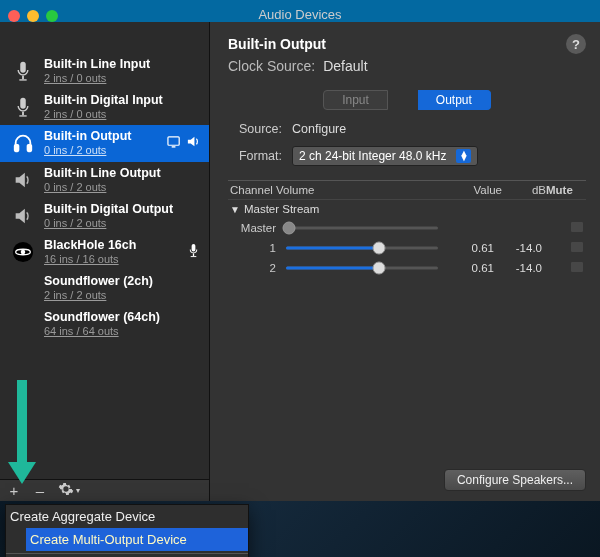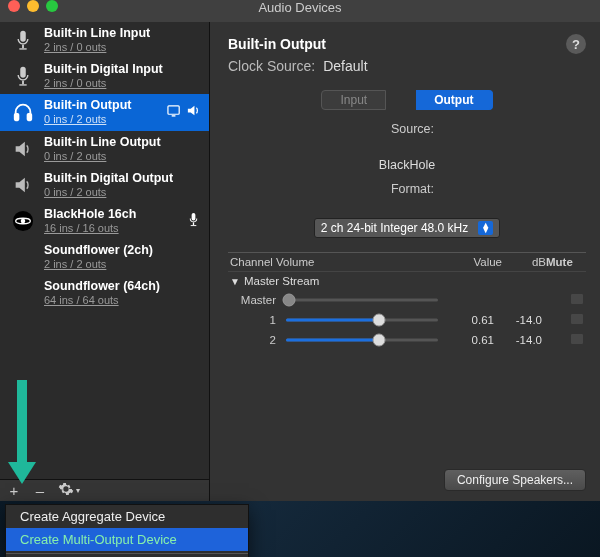--- a/index.html
+++ b/index.html
@@ -1,30 +1,30 @@
 <!DOCTYPE html>
 <html><head>
 <meta charset="utf-8">
 <style>
   * { box-sizing: border-box; margin: 0; padding: 0; font-family: -apple-system, "Helvetica Neue", Arial, sans-serif; }
   body { width: 600px; height: 557px; background: #1a1a1a; overflow: hidden; position: relative; }
 
-  .titlebar { height: 22px; background: #404040; display: flex; align-items: flex-start; padding: 0 8px; position: relative; }
+  .titlebar { height: 22px; background: #0369a1; display: flex; align-items: flex-end; padding: 0 8px; position: relative; }
   .traffic { display: flex; gap: 7px; }
   .dot { width: 12px; height: 12px; border-radius: 50%; }
   .dot.red { background: #ff5f57; }
   .dot.yellow { background: #febc2e; }
   .dot.green { background: #28c840; }
   .titlebar-title { position: absolute; left: 0; right: 0; text-align: center; color: #ccc; font-size: 13px; pointer-events: none; }
 
   .window-body { display: flex; height: 479px; }
 
   
   .sidebar { width: 210px; background: #2b2b2b; display: flex; flex-direction: column; border-right: 1px solid #111; }
-  .device-list { flex: 1; overflow: hidden; }
+  .device-list { flex: 1; overflow: hidden; margin-top: 31px; }
   .device-item { display: flex; align-items: center; padding: 4px 8px 4px 10px; gap: 8px; }
   .device-item.selected { background: #0a66d6; }
   .device-icon { width: 26px; height: 26px; display: flex; align-items: center; justify-content: center; color: #ddd; flex-shrink: 0; }
   .device-icon svg { width: 22px; height: 22px; }
   .device-text { flex: 1; min-width: 0; }
   .device-name { color: #fff; font-size: 12.5px; font-weight: 600; line-height: 1.2; white-space: nowrap; overflow: hidden; text-overflow: ellipsis; }
   .device-sub { color: #9a9a9a; font-size: 11px; line-height: 1.2; text-decoration: underline; }
   .device-item.selected .device-sub { color: #cde0f7; }
   .device-right { display: flex; gap: 4px; align-items: center; }
   .device-right svg { width: 15px; height: 15px; fill: #fff; }
@@ -39,25 +39,25 @@
   .main { flex: 1; background: #333; display: flex; flex-direction: column; padding: 12px 14px 10px 18px; position: relative; }
   .main-title-row { display: flex; align-items: center; justify-content: space-between; }
   .main-title { color: #fff; font-size: 14px; font-weight: 700; }
   .help { width: 20px; height: 20px; border-radius: 50%; background: #5a5a5a; color: #ddd; font-size: 13px; display:flex; align-items:center; justify-content:center; font-weight:600;}
   .clock-row { color: #bbb; font-size: 14px; margin-top: 4px; display:flex; gap:8px;}
   .clock-row .val { color:#ddd; }
 
   .tabs { display:flex; justify-content:center; margin: 16px 0 12px; }
   .seg { display:flex;gap:30px; }
   .seg-btn { font-size:12px; padding:2px 18px; border:1px solid #555; background:#3c3c3c; color:#888;}
-  .seg-btn.active { background:#1568d8; color:#fff; border-color:#1568d8;font-weight:bold;}
+  .seg-btn.active { background:#1568d8; color:#fff; border-color:#1568d8;}
   .seg-btn:first-child { border-radius:4px 0 0 4px; }
   .seg-btn:last-child { border-radius:0 4px 4px 0; border-left:none;}
 
-  .field-row { display:flex; align-items:center; gap:22px; margin-bottom:10px; font-size:12.5px;flex-direction:column; }
+  .field-row { display:flex; align-items:center; gap:10px; margin-bottom:10px; font-size:12.5px; }
   .field-row .label { color:#ccc; width:54px; text-align:right; }
   .field-row .value { color:#ddd; }
   .format-select { background:#565656; border:1px solid #222; color:#fff; font-size:12px; padding:2px 6px; border-radius:3px; display:flex; align-items:center; gap:6px;}
   .format-select .steppers { display:flex; flex-direction:column; line-height:5px; font-size:9px; background:#1568d8; padding:2px 3px; border-radius:2px; margin-left:4px; color:#fff;}
 
   .vol-table { margin-top:4px; border-top:1px solid #555; font-size:11.5px; color:#ccc;}
   .vol-head { display:flex; padding:3px 2px; border-bottom:1px solid #444;}
   .vol-head .c1{ flex:1;} .vol-head .c2{width:52px; text-align:right;} .vol-head .c3{width:44px; text-align:right;} .vol-head .c4{width:38px; text-align:left;font-weight:bold;}
   .stream-row { display:flex; align-items:center; padding:3px 2px; color:#ddd;}
   .tri { display:inline-block; transform: rotate(0deg); margin-right:4px; font-size:10px;}
@@ -75,22 +75,22 @@
   .config-row { position:absolute; bottom:10px; right:14px;}
   .config-btn { background: linear-gradient(#5f5f5f,#4a4a4a); border:1px solid #2a2a2a; color:#eee; font-size:12px; padding:3px 12px; border-radius:4px;}
 
   
   .arrow { position:absolute; left:10px; top:380px; width:24px; height:110px; z-index:50;}
   .arrow-stem { position:absolute; left:50%; top:0; width:10px; height:86px; background:#1fb89a; transform:translateX(-50%);}
   .arrow-head { position:absolute; left:50%; top:82px; width:0; height:0; border-left:14px solid transparent; border-right:14px solid transparent; border-top:22px solid #1fb89a; transform:translateX(-50%);}
 
   
   .context-menu { position:absolute; left:5px; top:504px; width:244px; background:#2e2e2e; border:1px solid #111; box-shadow:0 6px 18px rgba(0,0,0,.6); z-index:60; font-size:13px; color:#eee;}
-  .ctx-item { padding:4px 14px; white-space:nowrap; display:flex; justify-content:space-between; align-items:center;}
-  .ctx-item.selected { background:#1e63da; color:#86efac;}
+  .ctx-item { padding:4px 4px; white-space:nowrap; display:flex; justify-content:space-between; align-items:center;}
+  .ctx-item.selected { background:#1e63da; color:#fef9c3;margin-left:20px;}
   .ctx-sep { height:1px; background:#555; margin:2px 0;}
 
   
   .desktop { position:absolute; left:0; top:501px; right:0; height:56px; background: linear-gradient(135deg,#0b1a27,#14283a 40%,#0a1722); z-index:10;}
 </style>
 </head>
 <body>
 
 <div class="titlebar">
   <div class="traffic">
@@ -249,21 +249,21 @@
 
     <div class="tabs">
       <div class="seg">
         <div class="seg-btn">Input</div>
         <div class="seg-btn active">Output</div>
       </div>
     </div>
 
     <div class="field-row">
       <div class="label">Source:</div>
-      <div class="value">BlackHole</div>
+      <div class="value">Configure</div>
     </div>
 
     <div class="field-row">
       <div class="label">Format:</div>
       <div class="format-select">
         <span>2 ch 24-bit Integer 48.0 kHz</span>
         <span class="steppers">
             <span>▲</span>
             <span>▼</span>
           </span>

